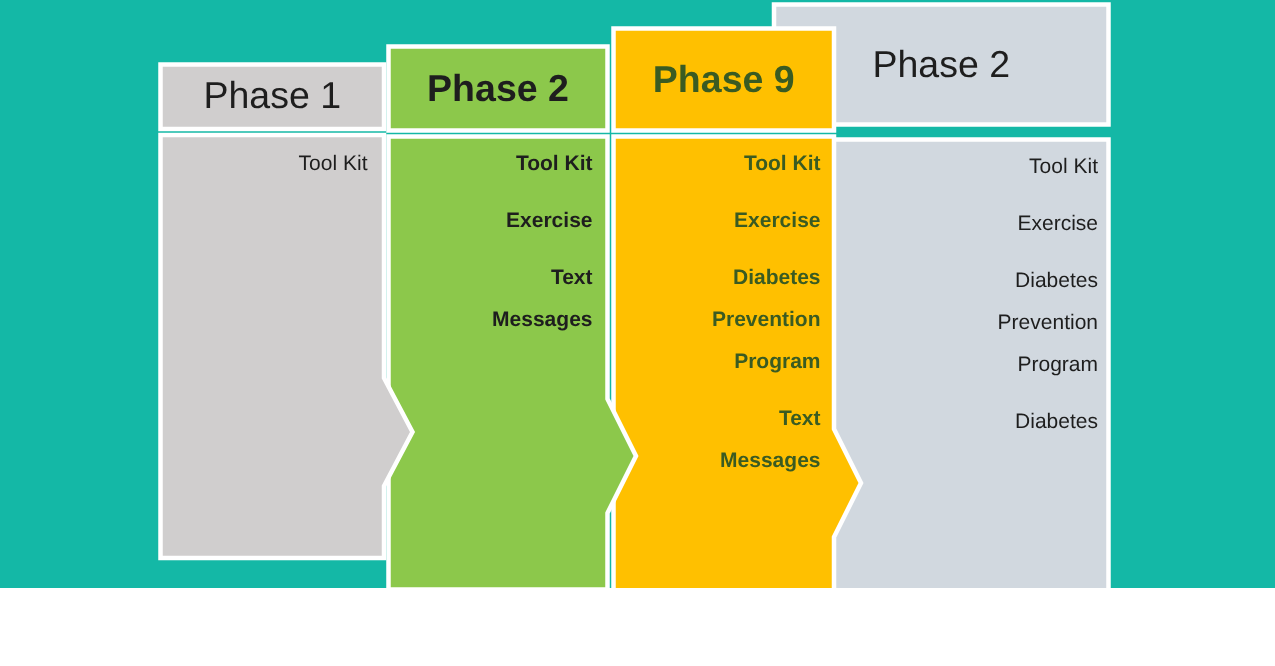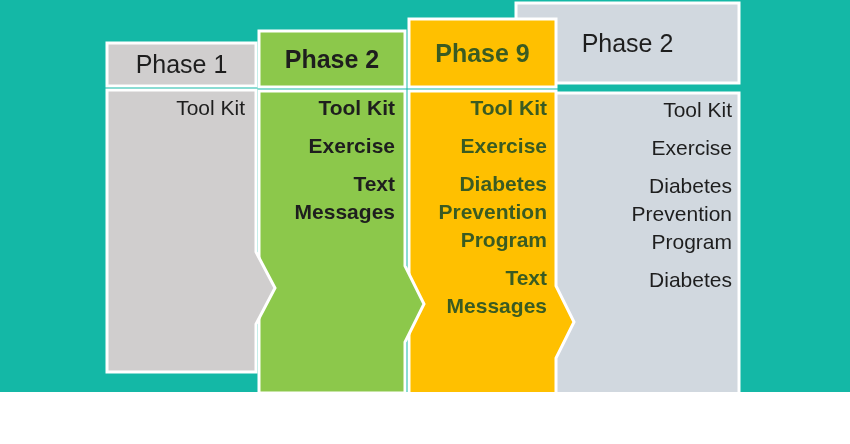--- a/index.html
+++ b/index.html
@@ -3,21 +3,21 @@
 <meta charset="utf-8">
 <style>
   html,body{margin:0;padding:0;background:#ffffff;}
   #stage{position:relative;width:850px;height:392px;background:#14b8a6;overflow:hidden;
          font-family:"Liberation Sans",sans-serif;}
   #shapes{position:absolute;left:0;top:0;}
   .hdr{position:absolute;display:flex;align-items:center;justify-content:center;
        font-size:25px;color:#1e1e1e;}
   .hdr.bold{font-weight:700;}
   .lst{position:absolute;text-align:right;box-sizing:border-box;}
-  .item{font-size:21px;line-height:28px;margin-bottom:10px;white-space:pre-line;color:#1e1e1e;}
+  .item{font-size:14px;line-height:28px;margin-bottom:10px;white-space:pre-line;color:#1e1e1e;}
   .bold .item{font-weight:700;}
   
   .hdr.p1{left:107px;top:43px;width:149px;height:43px;}
   .lst.p1{left:107px;top:90px;width:149px;padding:4px 11px 0 4px;}
   
   .hdr.p2{left:259px;top:31px;width:146px;height:56px;text-align:right;}
   .lst.p2{left:259px;top:91px;width:146px;padding:3px 10px 0 4px;}
   
   .hdr.p3{left:409px;top:19px;width:147px;height:68px;}
   .lst.p3{left:409px;top:91px;width:147px;padding:3px 9px 0 4px;}

